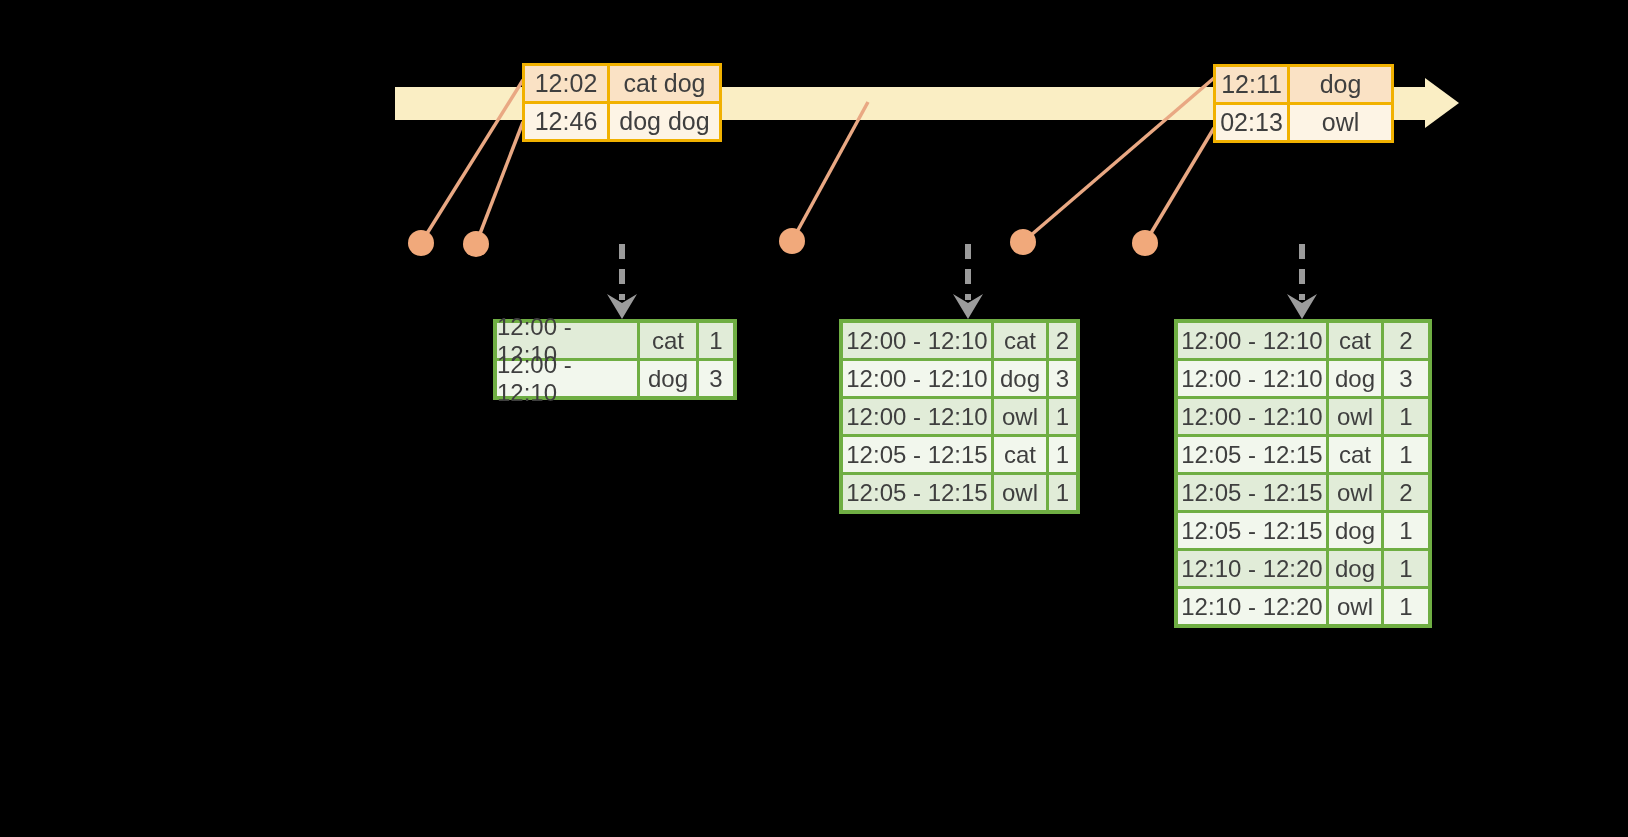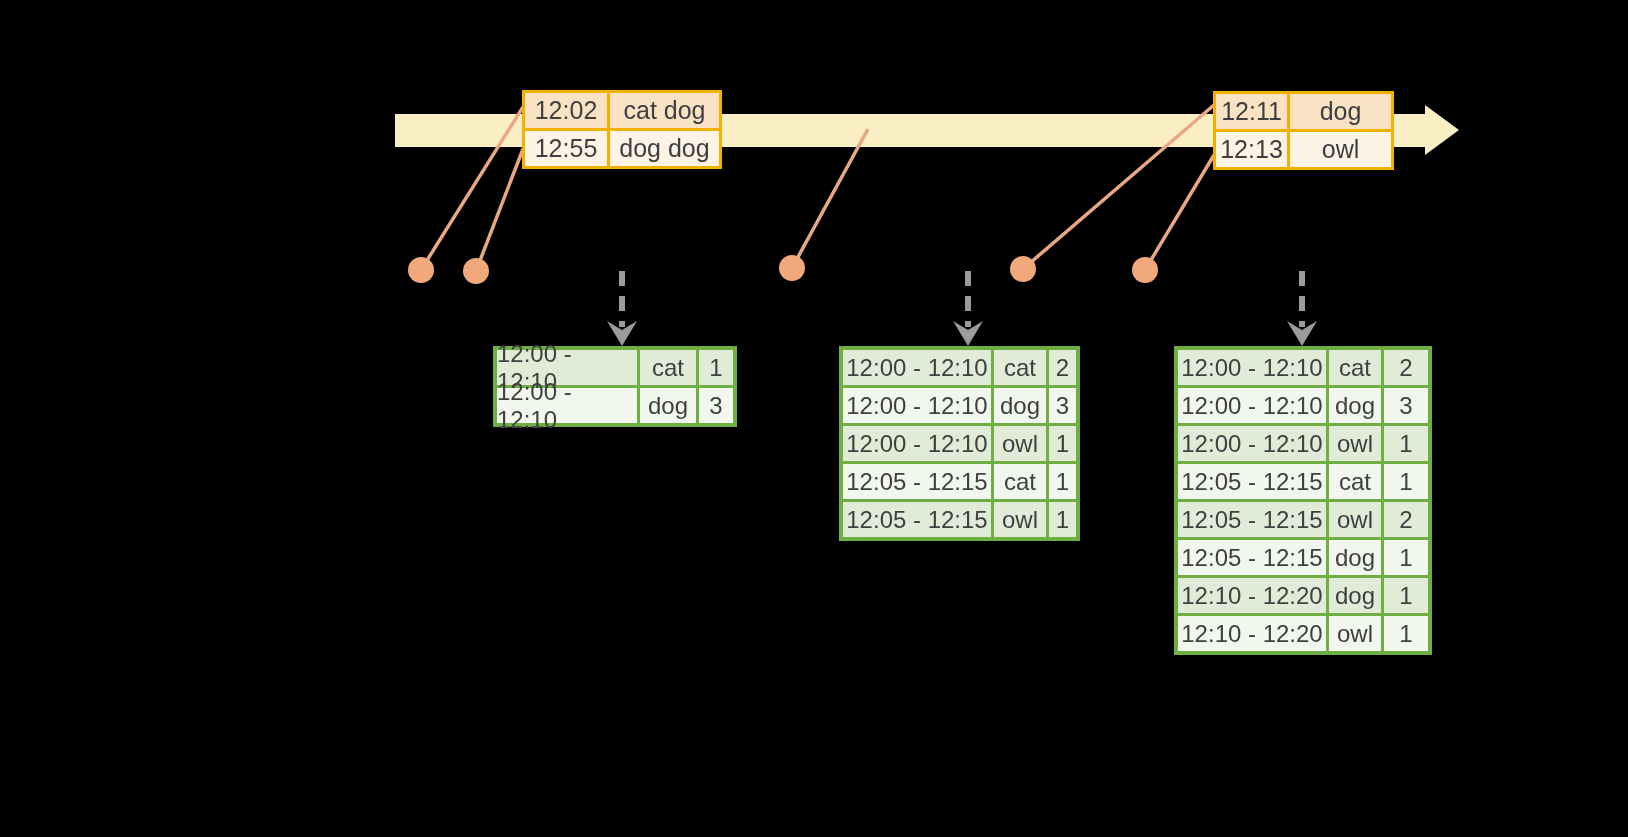--- a/index.html
+++ b/index.html
@@ -1,18 +1,18 @@
 <!DOCTYPE html>
 <html><head>
 <meta charset="utf-8">
 <style>
   html,body{margin:0;padding:0;background:#000;}
   .canvas{
     position:relative;width:1628px;height:671px;background:#000;overflow:hidden;
-    font-family:"Liberation Sans","DejaVu Sans",sans-serif;color:#3f3f3f;margin-top:27px;
+    font-family:"Liberation Sans","DejaVu Sans",sans-serif;color:#3f3f3f;
   }
   .overlay{position:absolute;left:0;top:0;width:1628px;height:837px;pointer-events:none;}
   .bar{position:absolute;left:395px;top:87px;width:1030px;height:33px;background:#FAEEC4;}
   .bar-head{
     position:absolute;left:1425px;top:78px;width:0;height:0;
     border-top:25px solid transparent;border-bottom:25px solid transparent;
     border-left:34px solid #FAEEC4;
   }
   
   .etable{position:absolute;display:grid;gap:3px;padding:3px;background:#F1B100;grid-auto-rows:35px;}
@@ -62,29 +62,29 @@
     <g fill="#9B9B9B">
       <polygon points="607,294 622,319 637,294 622,303"></polygon>
       <polygon points="953,294 968,319 983,294 968,303"></polygon>
       <polygon points="1287,294 1302,319 1317,294 1302,303"></polygon>
     </g>
   </svg>
 
   <div class="etable" id="etable-1">
     <div class="cell fill-peach">12:02</div>
     <div class="cell fill-peach">cat dog</div>
-    <div class="cell fill-cream">12:55</div>
+    <div class="cell fill-cream">12:46</div>
     <div class="cell fill-cream">dog dog</div>
   </div>
 
 
   <div class="etable" id="etable-3">
     <div class="cell fill-peach">12:11</div>
     <div class="cell fill-peach">dog</div>
-    <div class="cell fill-cream">12:13</div>
+    <div class="cell fill-cream">02:13</div>
     <div class="cell fill-cream">owl</div>
   </div>
 
   <div class="gtable" id="gtable-1">
     <div class="cell fill-green-a">12:00 - 12:10</div>
     <div class="cell fill-green-a">cat</div>
     <div class="cell fill-green-a">1</div>
     <div class="cell fill-green-b">12:00 - 12:10</div>
     <div class="cell fill-green-b">dog</div>
     <div class="cell fill-green-b">3</div>

